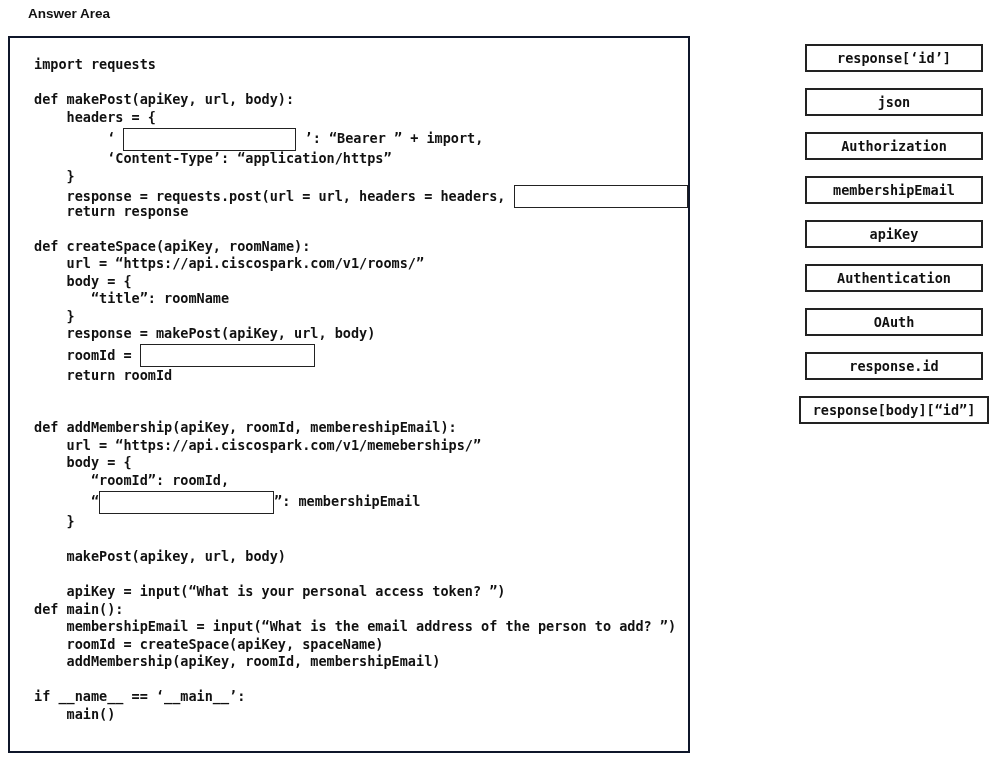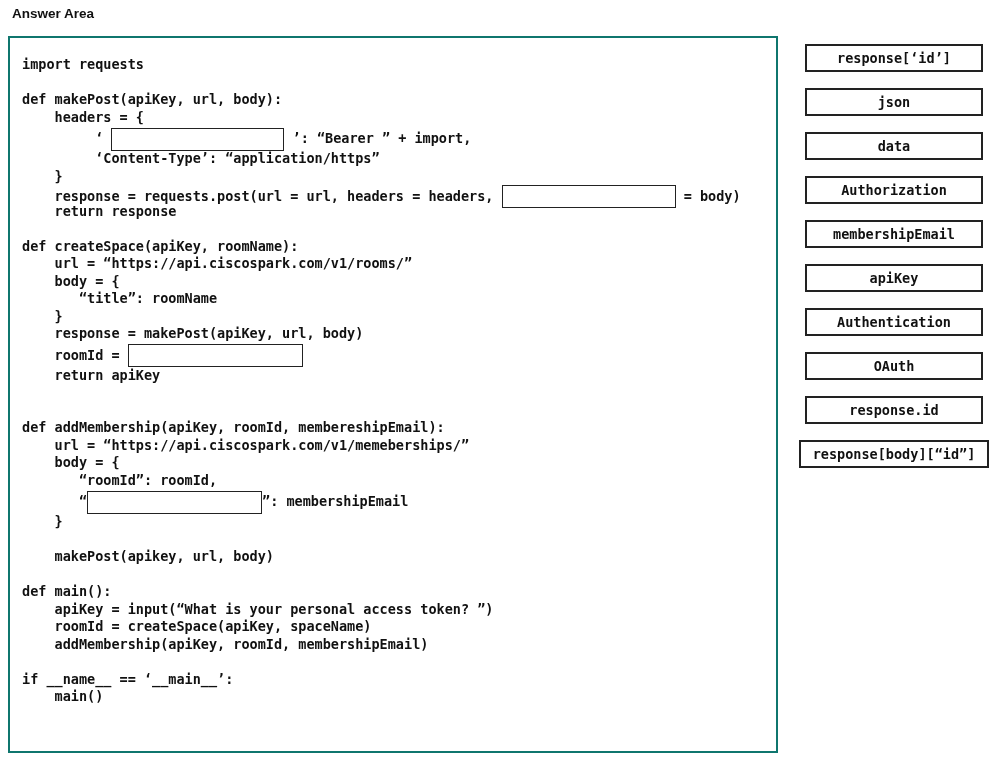--- a/index.html
+++ b/index.html
@@ -6,36 +6,36 @@
     margin: 0;
     padding: 0;
     background: #ffffff;
     width: 1000px;
     height: 759px;
     position: relative;
     font-family: "Liberation Sans", sans-serif;
   }
   .answer-label {
     position: absolute;
-    left: 12px;
+    left: 28px;
     top: 6px;
     font-size: 13.5px;
     font-weight: bold;
     color: #111;
   }
   .code-box {
     position: absolute;
     left: 8px;
     top: 36px;
-    width: 770px;
+    width: 682px;
     height: 717px;
-    border: 2px solid #0f766e;
+    border: 2px solid #0f172a;
     box-sizing: border-box;
     background: #fff;
-    padding: 18px 0 0 12px;
+    padding: 18px 0 0 24px;
     overflow: hidden;
   }
   .code-line {
     font-family: "DejaVu Sans Mono", "Liberation Mono", monospace;
     font-weight: bold;
     font-size: 13.5px;
     color: #111;
     white-space: pre;
     height: 17.5px;
     line-height: 17.5px;
@@ -99,46 +99,46 @@
       <div class="code-line"><span>    response = requests.post(url = url, headers = headers, </span><span class="blank" style="width: 174px;"></span><span> = body)</span></div>
       <div class="code-line"><span>    return response</span></div>
       <div class="code-line"><span></span></div>
       <div class="code-line"><span>def createSpace(apiKey, roomName):</span></div>
       <div class="code-line"><span>    url = “https://api.ciscospark.com/v1/rooms/”</span></div>
       <div class="code-line"><span>    body = {</span></div>
       <div class="code-line"><span>       “title”: roomName</span></div>
       <div class="code-line"><span>    }</span></div>
       <div class="code-line"><span>    response = makePost(apiKey, url, body)</span></div>
       <div class="code-line tall"><span>    roomId = </span><span class="blank" style="width: 175px;"></span></div>
-      <div class="code-line"><span>    return apiKey</span></div>
+      <div class="code-line"><span>    return roomId</span></div>
       <div class="code-line"><span></span></div>
       <div class="code-line"><span></span></div>
       <div class="code-line"><span>def addMembership(apiKey, roomId, membereshipEmail):</span></div>
       <div class="code-line"><span>    url = “https://api.ciscospark.com/v1/memeberships/”</span></div>
       <div class="code-line"><span>    body = {</span></div>
       <div class="code-line"><span>       “roomId”: roomId,</span></div>
       <div class="code-line tall"><span>       “</span><span class="blank" style="width: 175px;"></span><span>”: membershipEmail</span></div>
       <div class="code-line"><span>    }</span></div>
       <div class="code-line"><span></span></div>
       <div class="code-line"><span>    makePost(apikey, url, body)</span></div>
       <div class="code-line"><span></span></div>
+      <div class="code-line"><span>    apiKey = input(“What is your personal access token? ”)</span></div>
       <div class="code-line"><span>def main():</span></div>
-      <div class="code-line"><span>    apiKey = input(“What is your personal access token? ”)</span></div>
+      <div class="code-line"><span>    membershipEmail = input(“What is the email address of the person to add? ”)</span></div>
       <div class="code-line"><span>    roomId = createSpace(apiKey, spaceName)</span></div>
       <div class="code-line"><span>    addMembership(apiKey, roomId, membershipEmail)</span></div>
       <div class="code-line"><span></span></div>
       <div class="code-line"><span>if __name__ == ‘__main__’:</span></div>
       <div class="code-line"><span>    main()</span></div>
     </div>
 </div>
 
 <div class="options">
     <div class="option">response[‘id’]</div>
     <div class="option">json</div>
-    <div class="option">data</div>
     <div class="option">Authorization</div>
     <div class="option">membershipEmail</div>
     <div class="option">apiKey</div>
     <div class="option">Authentication</div>
     <div class="option">OAuth</div>
     <div class="option">response.id</div>
     <div class="option wide">response[body][“id”]</div>
   </div>
 
 </body></html>

